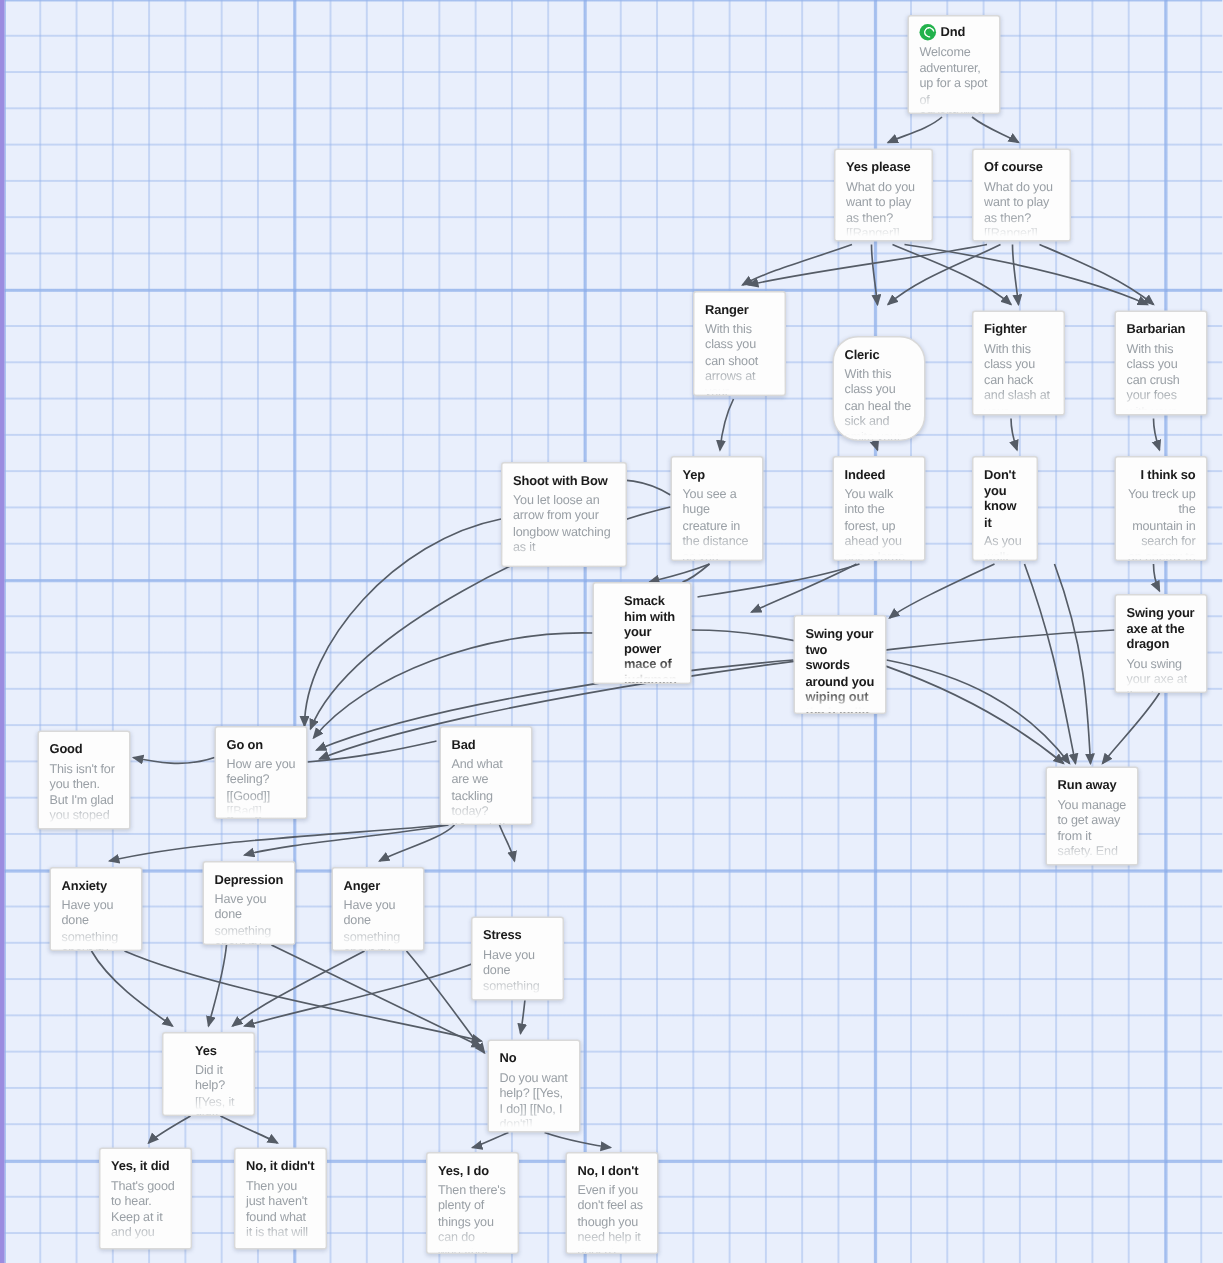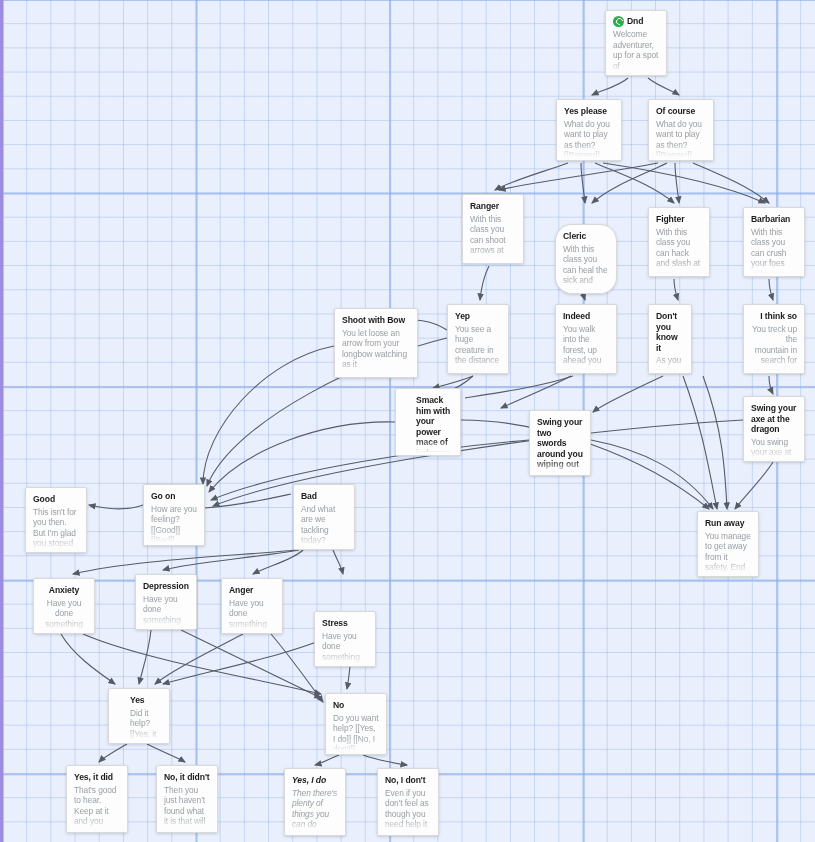--- a/index.html
+++ b/index.html
@@ -236,21 +236,21 @@
       <div class="node" style="left: 290px; top: 484px; width: 62px; height: 66px;">
         <div class="ttl">Bad</div>
         <div class="exc">And what are we tackling today? [[Anxiety]] [[Depression]]</div>
         <div class="fade"></div>
       </div>
       <div class="node" style="left: 694px; top: 511px; width: 62px; height: 66px;">
         <div class="ttl">Run away</div>
         <div class="exc">You manage to get away from it safety. End of the day it's no good cutting</div>
         <div class="fade"></div>
       </div>
-      <div class="node" style="left: 30px; top: 578px; width: 62px; height: 56px; text-align: center;">
+      <div class="node" style="left: 30px; top: 578px; width: 62px; height: 56px;">
         <div class="ttl">Anxiety</div>
         <div class="exc">Have you done something about it? [[Yes]] [[No]]</div>
         <div class="fade"></div>
       </div>
       <div class="node" style="left: 132px; top: 574px; width: 62px; height: 56px;">
         <div class="ttl">Depression</div>
         <div class="exc">Have you done something about it? [[Yes]] [[No]]</div>
         <div class="fade"></div>
       </div>
       <div class="node" style="left: 218px; top: 578px; width: 62px; height: 56px;">
@@ -276,21 +276,21 @@
       <div class="node" style="left: 63px; top: 765px; width: 62px; height: 68px;">
         <div class="ttl">Yes, it did</div>
         <div class="exc">That's good to hear. Keep at it and you should be able to find your way out of</div>
         <div class="fade"></div>
       </div>
       <div class="node" style="left: 153px; top: 765px; width: 62px; height: 68px;">
         <div class="ttl">No, it didn't</div>
         <div class="exc">Then you just haven't found what it is that will help yet, but fear not</div>
         <div class="fade"></div>
       </div>
-      <div class="node" style="left: 281px; top: 768px; width: 62px; height: 68px; font-style: italic;">
+      <div class="node" style="left: 281px; top: 768px; width: 62px; height: 68px;">
         <div class="ttl">Yes, I do</div>
         <div class="exc">Then there's plenty of things you can do wheather that be yoga or</div>
         <div class="fade"></div>
       </div>
       <div class="node" style="left: 374px; top: 768px; width: 62px; height: 68px;">
         <div class="ttl">No, I don't</div>
         <div class="exc">Even if you don't feel as though you need help it doesn't mean</div>
         <div class="fade"></div>
       </div>
     </div>

